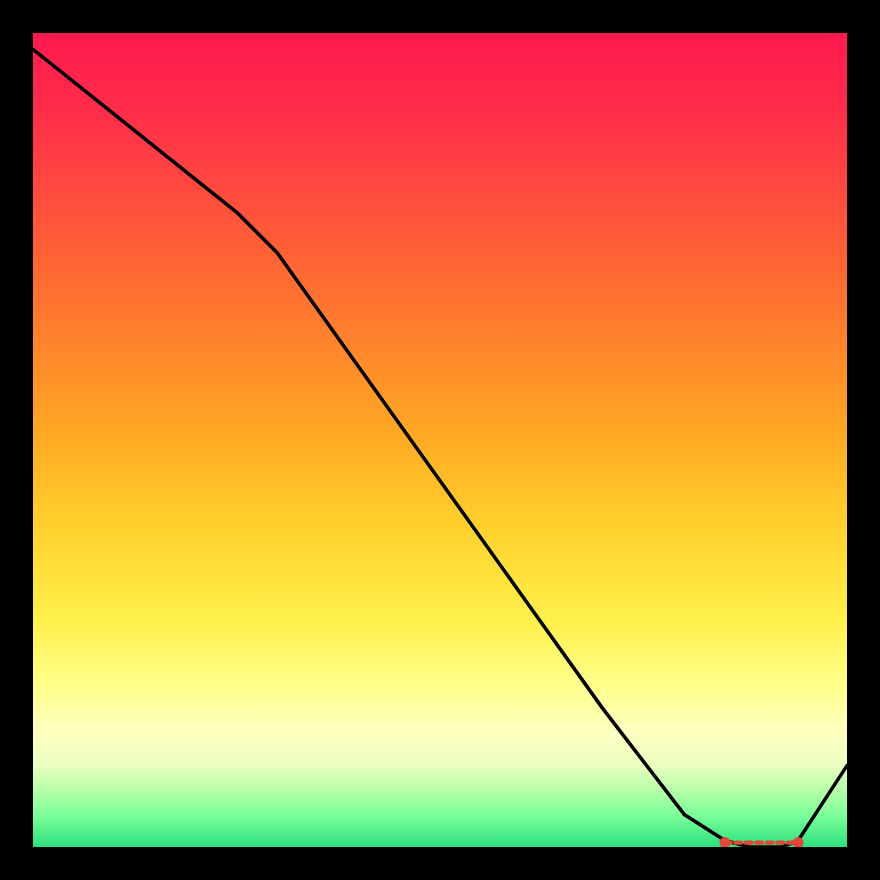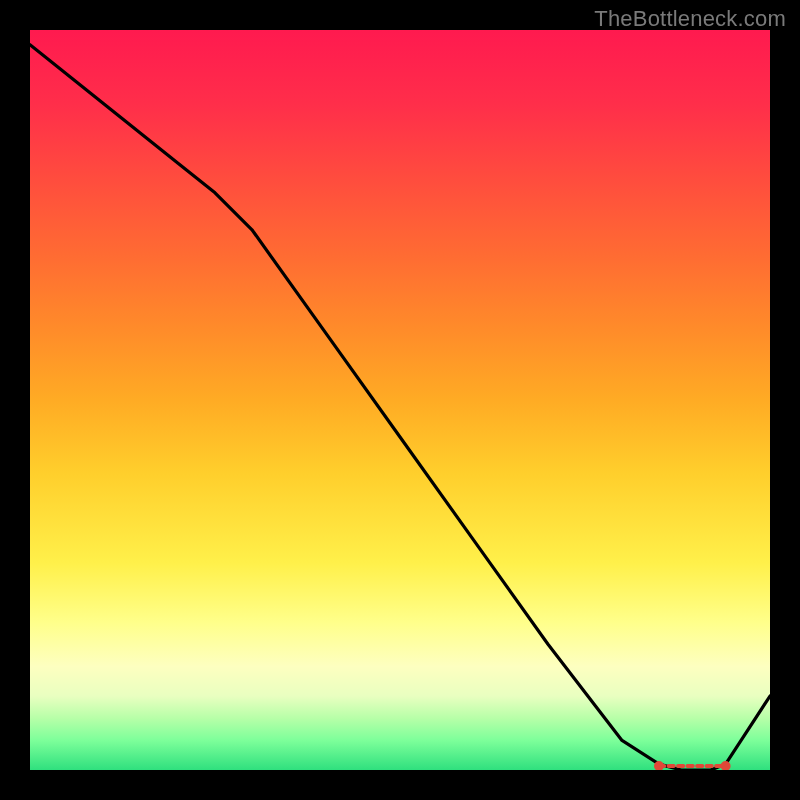--- a/index.html
+++ b/index.html
@@ -75,21 +75,20 @@
     stroke: #e04838;
     stroke-width: 4;
     stroke-linecap: round;
   }
 </style>
 </head>
 <body>
 
 <div class="stage">
 
-  <div class="attribution">TheBottleneck.com</div>
 
   <div class="plot">
     <div class="gradient"></div>
 
     <svg class="curve" viewBox="0 0 740 740" preserveAspectRatio="none">
       <path class="line" d="M0.0 14.8 L74.0 74.0 L148.0 133.2 L185.0 162.8 L222.0 199.8 L296.0 303.4 L370.0 407.0 L444.0 510.6 L518.0 614.2 L592.0 710.4 L629.0 734.1 L651.2 740.0 L666.0 740.0 L680.8 740.0 L695.6 734.1 L740.0 666.0 "></path>
       <g>
           <line x1="629.0" x2="634.2" y1="736.0" y2="736.0" class="dashseg"></line>
           <line x1="638.5" x2="643.7" y1="736.0" y2="736.0" class="dashseg"></line>
           <line x1="648.0" x2="653.3" y1="736.0" y2="736.0" class="dashseg"></line>

